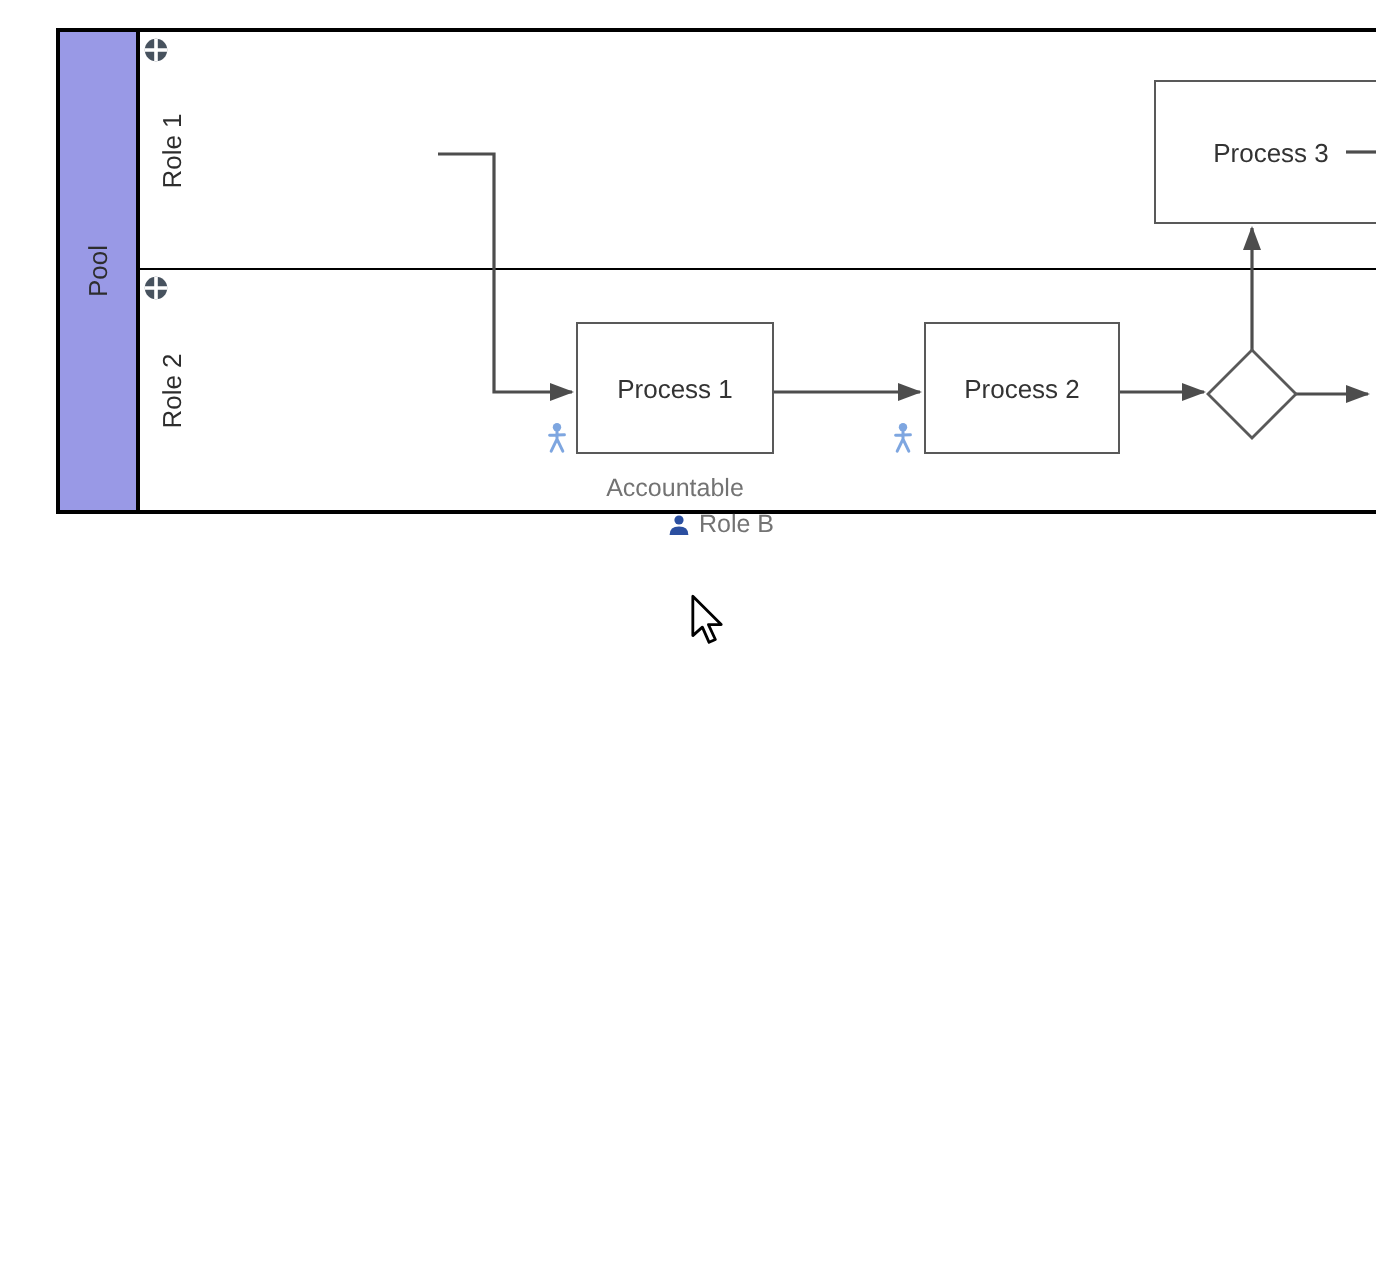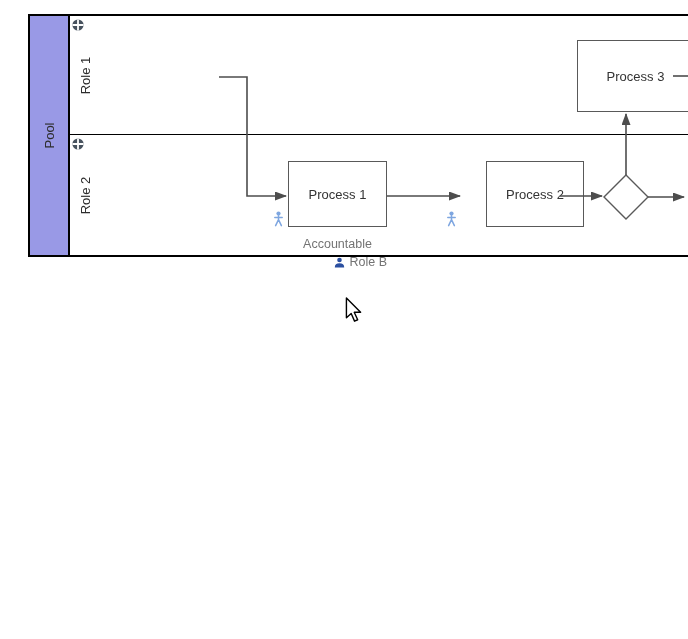--- a/index.html
+++ b/index.html
@@ -65,21 +65,21 @@
     display: flex;
     align-items: center;
     justify-content: center;
     font-size: 13px;
     color: #333;
     text-align: center;
   }
   .shape-start   { left: 120px; top: 38px;  width: 99px; height: 77px; border-radius: 27px; }
   .shape-proc3   { left: 577px; top: 40px;  width: 117px; height: 72px; }
   .shape-proc1   { left: 288px; top: 161px; width: 99px; height: 66px; }
-  .shape-proc2   { left: 462px; top: 161px; width: 98px; height: 66px; margin-left: 24px; }
+  .shape-proc2   { left: 462px; top: 161px; width: 98px; height: 66px; }
 
   
   .overlay {
     position: absolute;
     left: 0; top: 0;
     width: 688px; height: 639px;
     pointer-events: none;
   }
 
   

